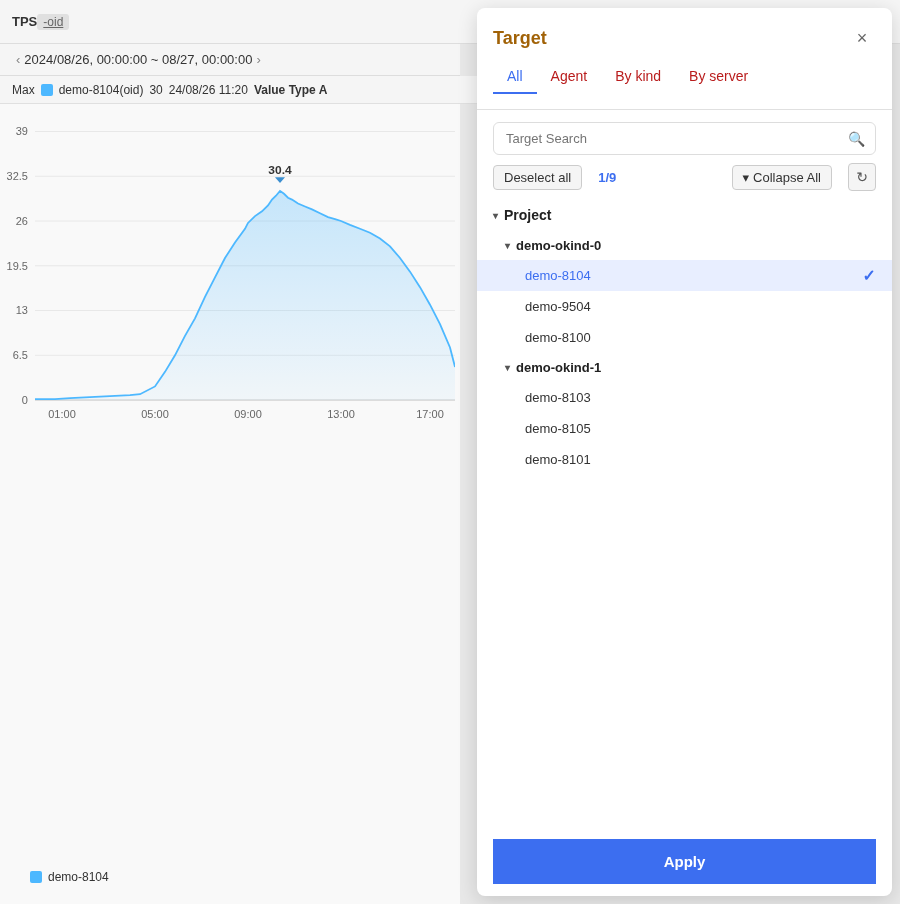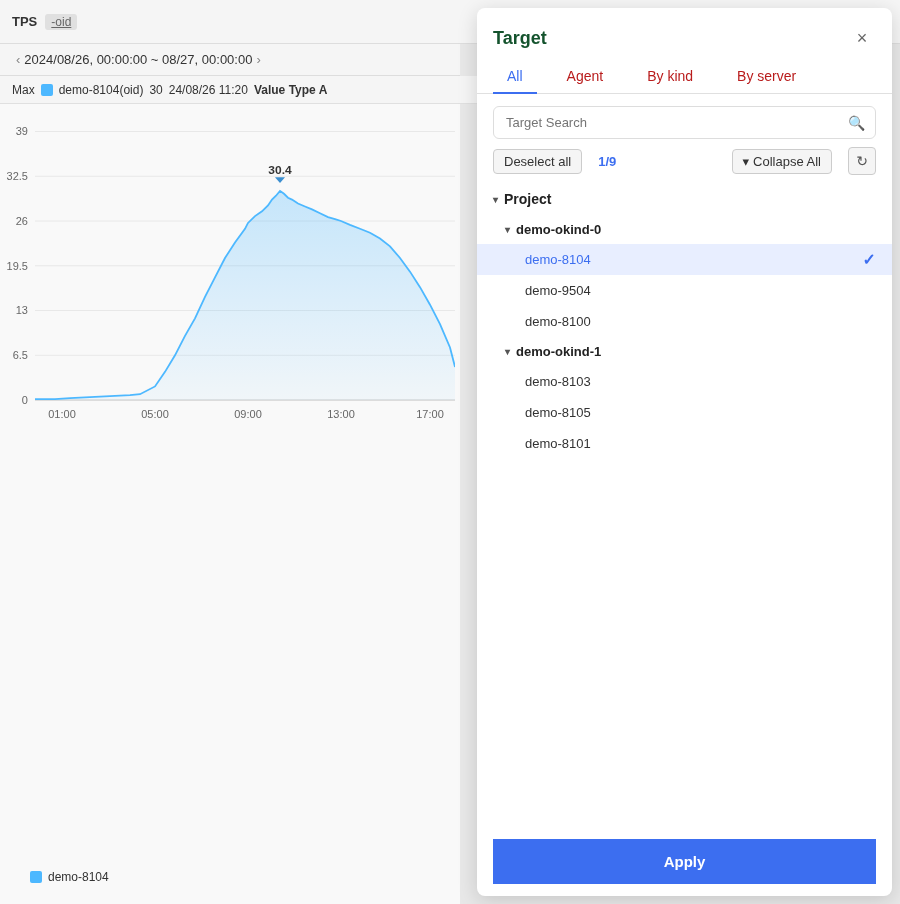--- a/index.html
+++ b/index.html
@@ -14,21 +14,21 @@
 
     
     .top-bar {
       position: absolute;
       top: 0; left: 0; right: 0;
       height: 44px;
       background: #f5f5f5;
       display: flex;
       align-items: center;
       padding: 0 12px;
-      gap: 8px;
+      gap: 0;
       border-bottom: 1px solid #ddd;
       z-index: 1;
     }
     .top-bar-title {
       font-size: 13px;
       font-weight: 600;
       color: #333;
     }
     .top-bar-badge {
       font-size: 12px;
@@ -163,41 +163,41 @@
     .panel-header {
       padding: 16px 16px 0 16px;
       display: flex;
       justify-content: space-between;
       align-items: center;
       flex-shrink: 0;
     }
     .panel-title {
       font-size: 18px;
       font-weight: 700;
-      color: #14532d;
+      color: #a16207;
     }
     .close-btn {
       width: 28px;
       height: 28px;
       border: none;
       background: transparent;
       cursor: pointer;
       font-size: 18px;
       color: #666;
       display: flex;
       align-items: center;
       justify-content: center;
       border-radius: 4px;
     }
 
     
     .panel-tabs {
       display: flex;
-      gap: 16px;
-      padding: 8px 16px 0 16px;
+      gap: 0;
+      padding: 8px 16px 16px 16px;
       border-bottom: 1px solid #e0e0e0;
       flex-shrink: 0;
     }
     .tab {
       padding: 8px 14px;
       font-size: 14px;
       color: #b91c1c;
       cursor: pointer;
       border-bottom: 2px solid transparent;
       margin-bottom: -1px;

